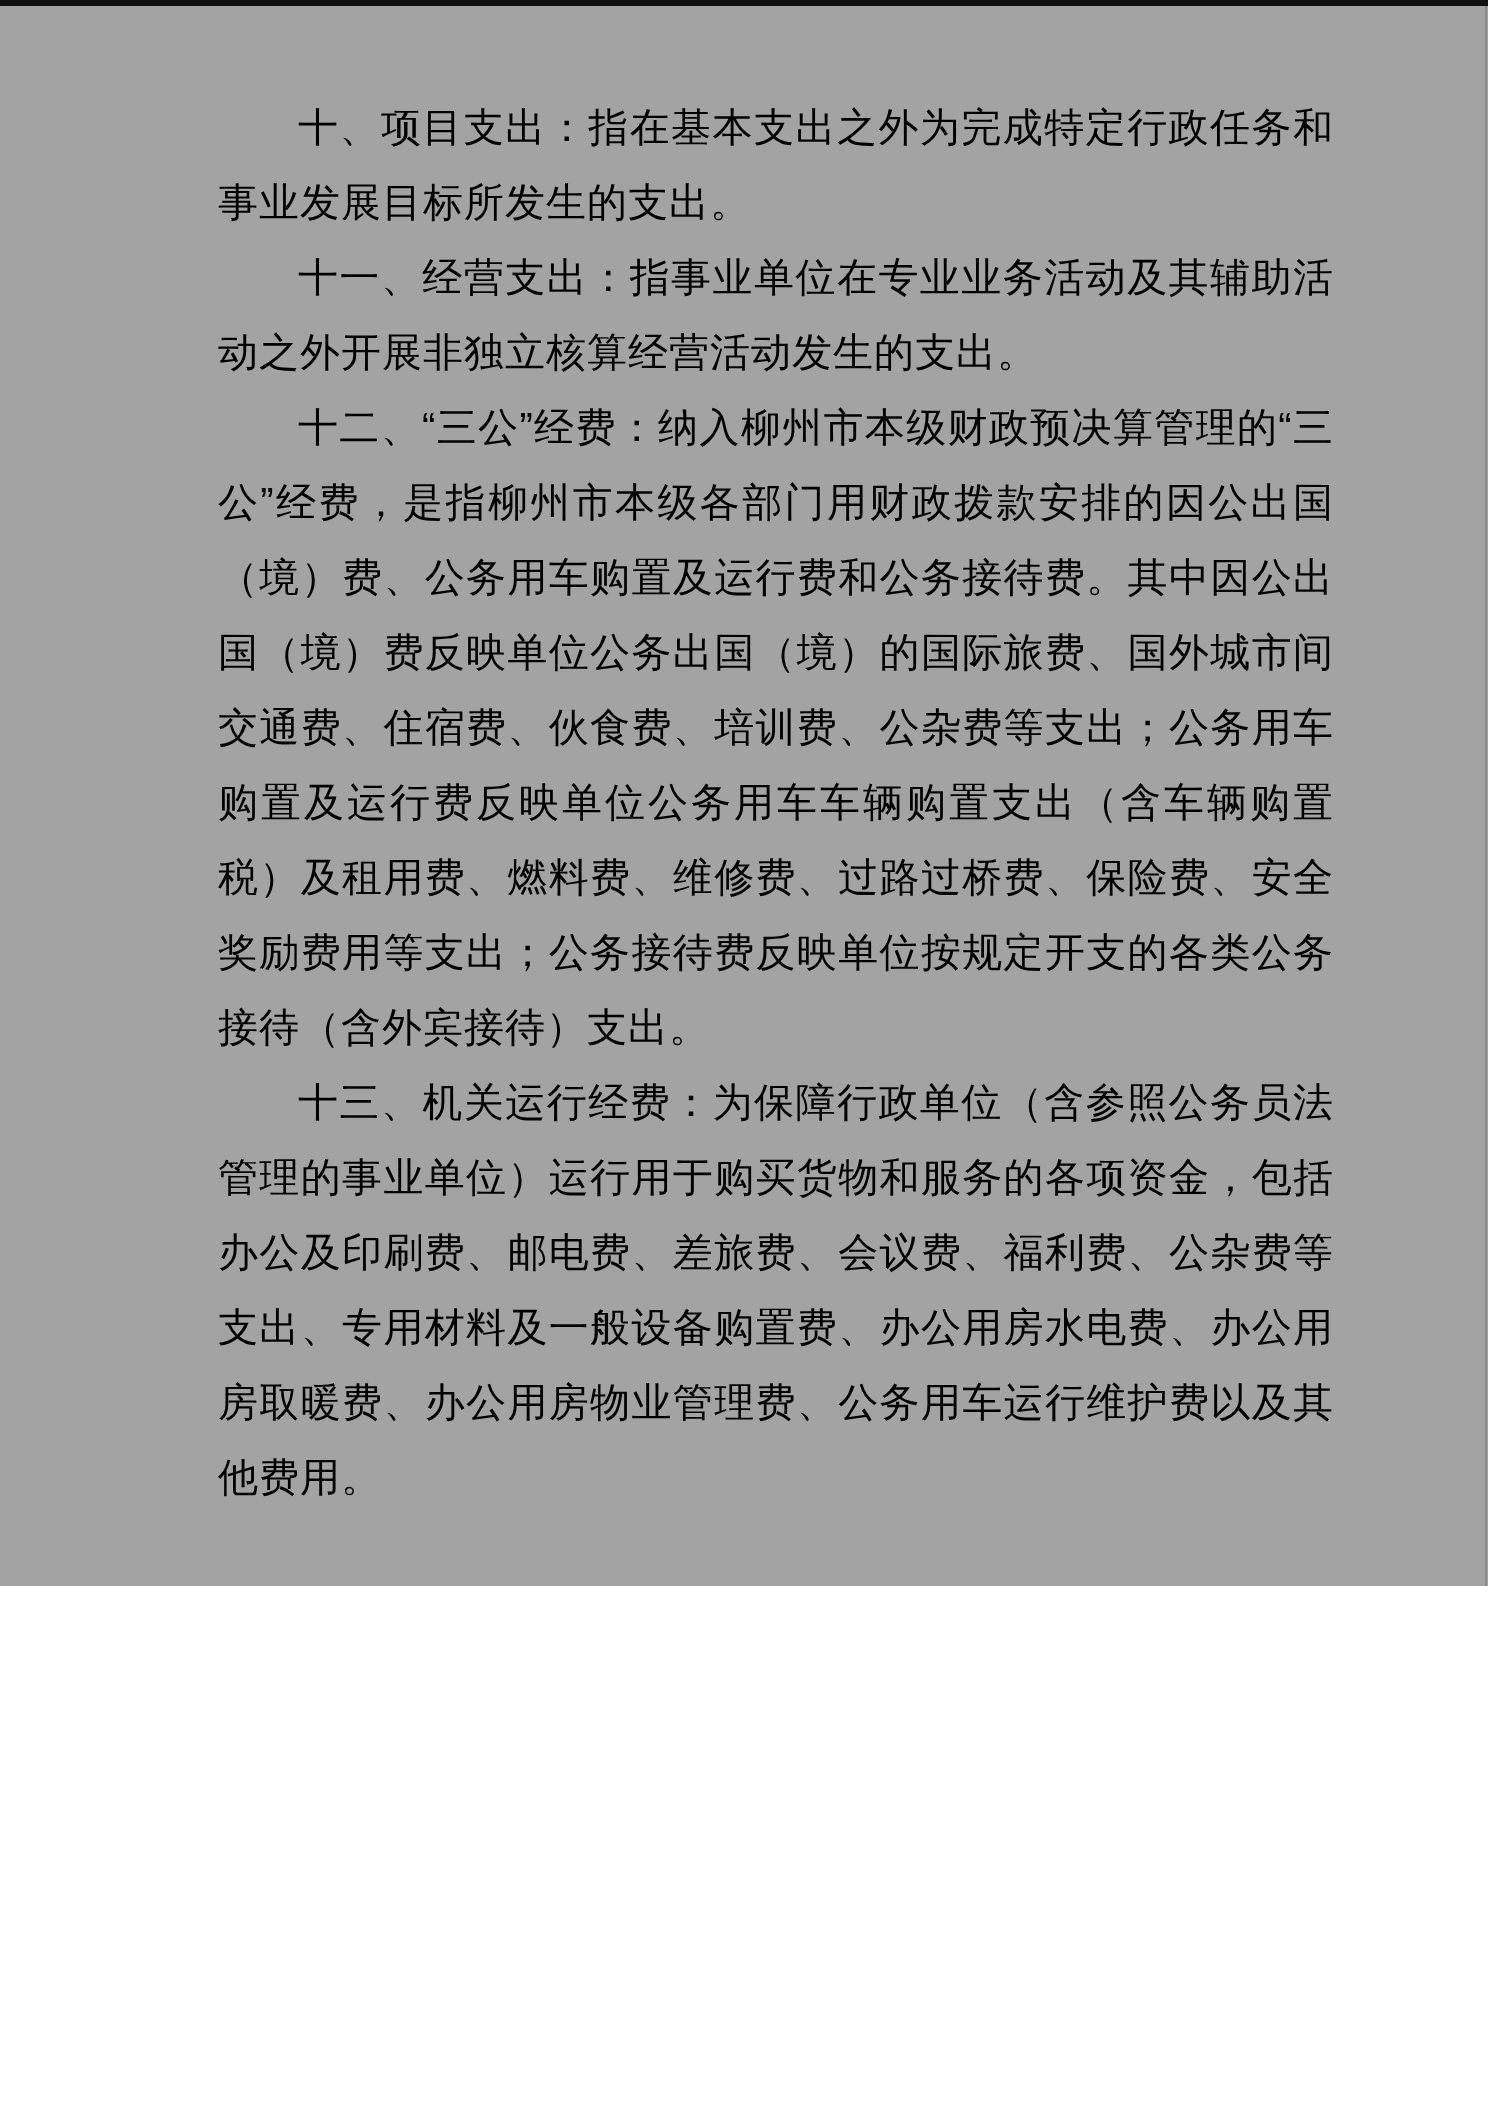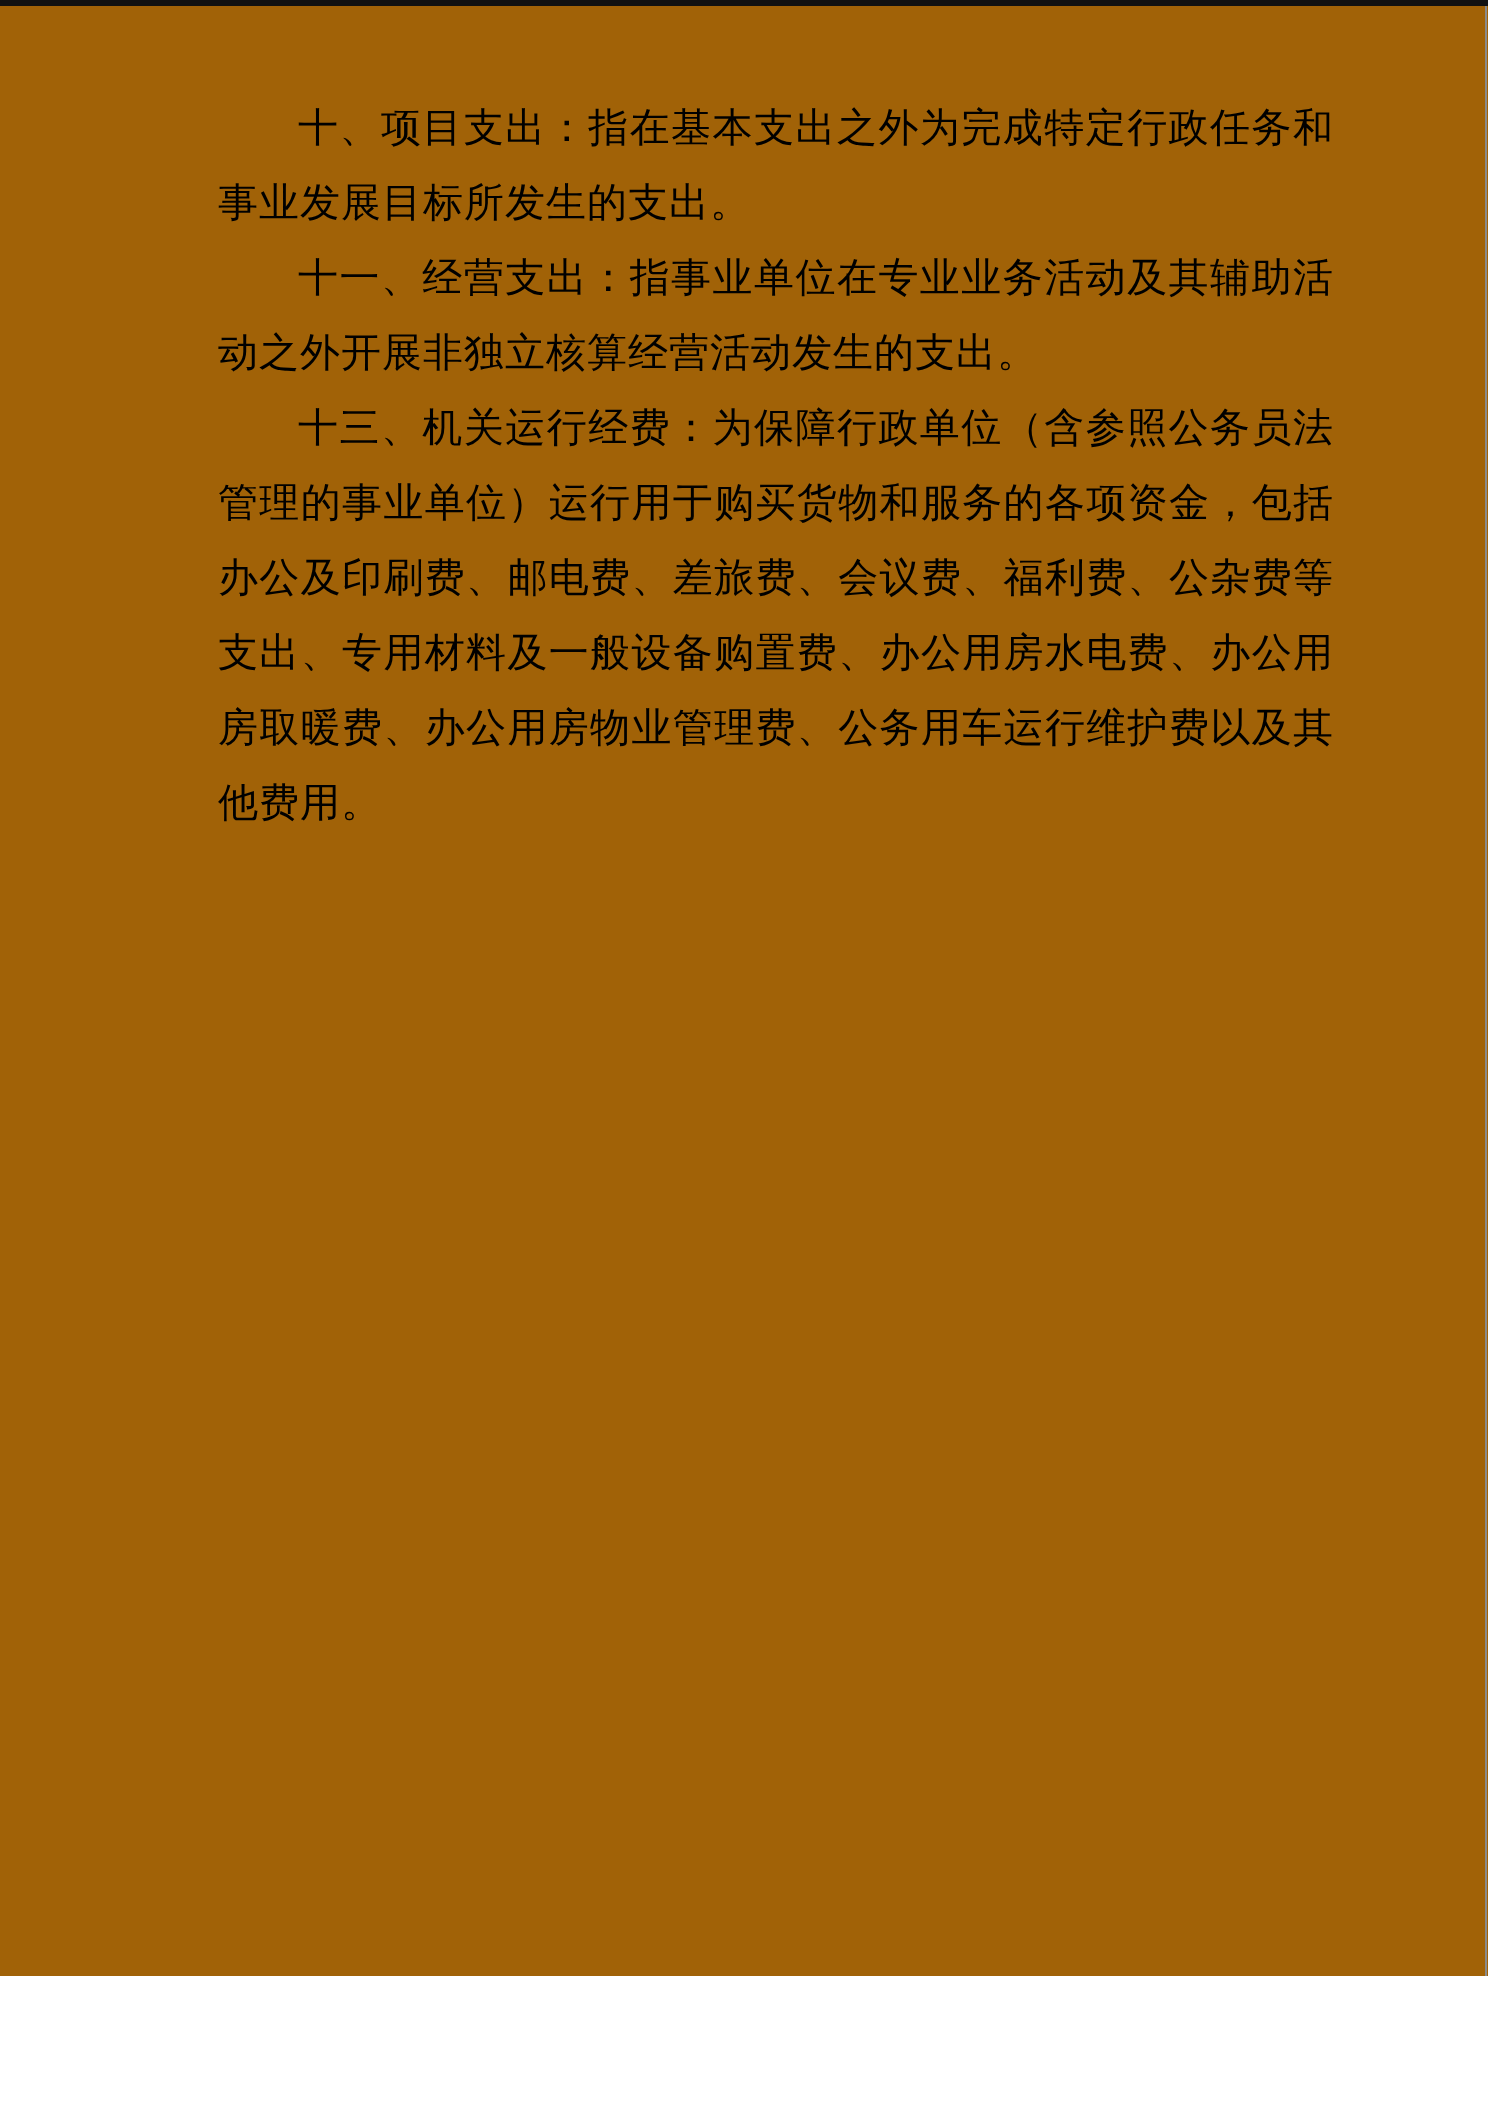--- a/index.html
+++ b/index.html
@@ -3,22 +3,22 @@
 <meta charset="utf-8">
 <style>
   html, body {
     margin: 0;
     padding: 0;
     background: #ffffff;
   }
   .page {
     position: relative;
     width: 1488px;
-    height: 1976px;
-    background: #a16207;
+    height: 1586px;
+    background: #a3a3a3;
     overflow: hidden;
     color: #000000;
     font-family: "Liberation Sans", sans-serif;
   }
   .scan-edge-top {
     position: absolute;
     top: 0;
     left: 0;
     width: 1488px;
     height: 6px;
@@ -63,20 +63,21 @@
 
 <div class="page">
 
   <div class="scan-edge-top"></div>
 
   <div class="scan-edge-right"></div>
 
   <main class="content">
     <p class="para">十、项目支出：指在基本支出之外为完成特定行政任务和事业发展目标所发生的支出。</p>
     <p class="para">十一、经营支出：指事业单位在专业业务活动及其辅助活动之外开展非独立核算经营活动发生的支出。</p>
+    <p class="para">十二、“三公”经费：纳入柳州市本级财政预决算管理的“三公”经费，是指柳州市本级各部门用财政拨款安排的因公出国（境）费、公务用车购置及运行费和公务接待费。其中因公出国（境）费反映单位公务出国（境）的国际旅费、国外城市间交通费、住宿费、伙食费、培训费、公杂费等支出；公务用车购置及运行费反映单位公务用车车辆购置支出（含车辆购置税）及租用费、燃料费、维修费、过路过桥费、保险费、安全奖励费用等支出；公务接待费反映单位按规定开支的各类公务接待（含外宾接待）支出。</p>
     <p class="para">十三、机关运行经费：为保障行政单位（含参照公务员法管理的事业单位）运行用于购买货物和服务的各项资金，包括办公及印刷费、邮电费、差旅费、会议费、福利费、公杂费等支出、专用材料及一般设备购置费、办公用房水电费、办公用房取暖费、办公用房物业管理费、公务用车运行维护费以及其他费用。</p>
   </main>
 
   <footer class="footer">
     <span>- 24 -</span>
   </footer>
 
 </div>
 
 </body></html>

